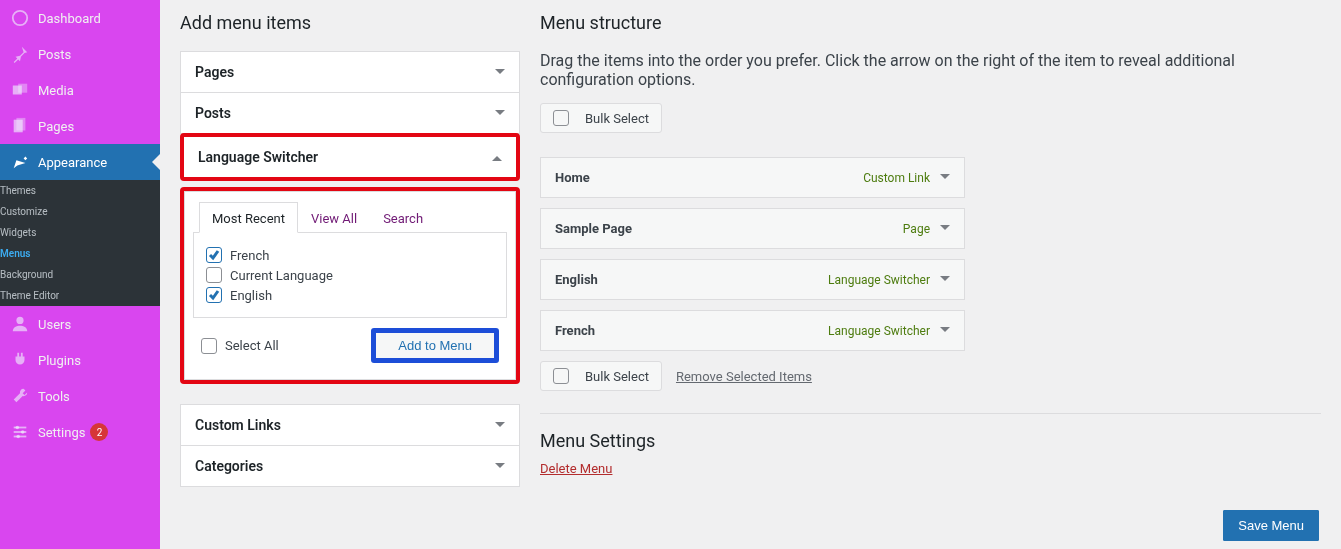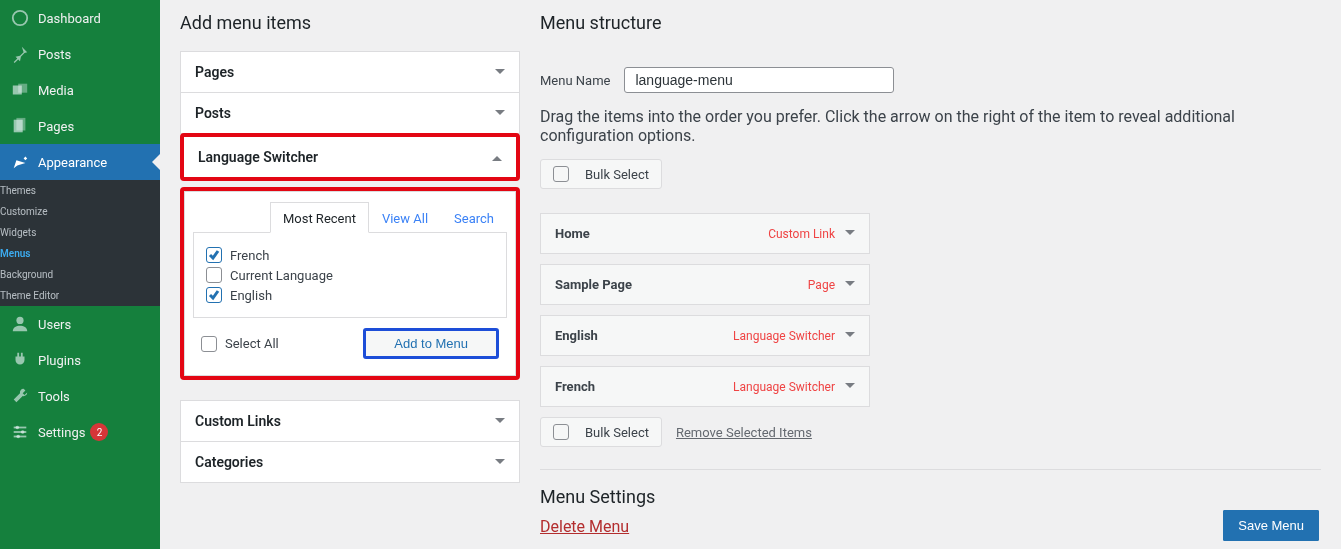--- a/index.html
+++ b/index.html
@@ -9,21 +9,21 @@
     color: #3c434a;
     background: #f0f0f1;
     display: flex;
     width: 1341px;
     height: 549px;
     overflow: hidden;
   }
   
   .sidebar {
     width: 160px;
-    background: #15803d;
+    background: #d946ef;
     color: #f0f0f1;
     flex-shrink: 0;
   }
   .side-item {
     display: flex;
     align-items: center;
     padding: 8px 10px;
     color: #f0f0f1;
     cursor: pointer;
     position: relative;
@@ -96,25 +96,25 @@
     color:#1d2327;
   }
   .chev-down, .chev-up {
     width:0; height:0; border:5px solid transparent;
   }
   .chev-down { border-top-color:#787c82; margin-top:3px;}
   .chev-up   { border-bottom-color:#787c82; margin-bottom:3px;}
   .highlight-panel { border: 4px solid #e30613; border-radius:4px; margin-bottom:6px; }
   .highlight-body  { border: 4px solid #e30613; border-radius:4px; }
   .panel-body { padding: 10px 8px 12px 8px; background:#fff; border:1px solid #dcdcde; border-top:none; }
-  .tab-row { display:flex; border-bottom:1px solid #dcdcde; padding-left:6px;justify-content:flex-end; }
+  .tab-row { display:flex; border-bottom:1px solid #dcdcde; padding-left:6px; }
   .tab {
     padding:8px 12px 6px 12px;
     font-size:13px;
-    color:#3b82f6;
+    color:#701a75;
     cursor:pointer;
     border:1px solid transparent;
     border-bottom:none;
     margin-bottom:-1px;
   }
   .tab.active {
     border-color:#dcdcde;
     border-bottom:1px solid #fff;
     color:#1d2327;
     background:#fff;
@@ -126,47 +126,47 @@
     display:inline-flex; align-items:center; justify-content:center;
   }
   .chk.checked { background:#fff; border-color:#2271b1; }
   .chk.checked svg { display:block; }
   .chk svg { display:none; width:12px; height:12px; stroke:#2271b1; stroke-width:3; fill:none; }
   .panel-foot {
     display:flex; justify-content:space-between; align-items:center;
     padding:10px 8px 4px 8px;
   }
   .btn-secondary {
-    border:3px solid #1d4ed8; color:#2271b1; background:#f6f7f7;
-    padding:5px 28px; border-radius:3px; font-size:13px; cursor:pointer;
+    border:5px solid #1d4ed8; color:#2271b1; background:#f6f7f7;
+    padding:5px 22px; border-radius:3px; font-size:13px; cursor:pointer;
   }
 
   
   .menu-name-row { display:flex; align-items:center; gap:14px; padding:6px 0 14px 0; margin-top:10px;}
   .menu-name-input {
     border:1px solid #8c8f94; border-radius:3px; padding:4px 10px; width:270px; font-size:14px;
     color:#2c3338;
   }
   .desc { color:#3c434a; font-size:16px; margin-bottom:14px; }
   .bulk-box {
     display:inline-flex; align-items:center; gap:8px;
     border:1px solid #dcdcde; border-radius:3px; padding:6px 12px; background:#f6f7f7;
   }
-  .menu-items { margin-top:24px; width: 330px; }
+  .menu-items { margin-top:24px; width: 425px; }
   .menu-item {
     background:#f6f7f7; border:1px solid #dcdcde;
     display:flex; align-items:center; justify-content:space-between;
     padding:12px 14px; margin-bottom:10px; cursor:move;
   }
-  .menu-item .mi-right { display:flex; align-items:center; gap:10px; color:#ef4444; font-size:12px; }
+  .menu-item .mi-right { display:flex; align-items:center; gap:10px; color:#4d7c0f; font-size:12px; }
   .bulk-row { display:flex; align-items:center; gap:14px; margin-top:6px; }
   .link-muted { color:#646970; text-decoration:underline; font-size:13px; }
   .hr { border:none; border-top:1px solid #dcdcde; margin:22px 0 0 0; }
   .settings-title { font-size:18px; font-weight:400; margin:16px 0 10px 0; color:#1d2327;}
-  .delete-link { color:#b32d2e; text-decoration:underline; font-size:16px; cursor:pointer; }
+  .delete-link { color:#b32d2e; text-decoration:underline; font-size:13px; cursor:pointer; }
   .save-btn {
     position:absolute; right:22px; bottom:8px;
     background:#2271b1; color:#fff; border:1px solid #2271b1; border-radius:1px;
     padding:7px 14px; font-size:13px; cursor:pointer;
   }
   .rel-wrap { position:relative; height:100%; }
 </style>
 </head>
 <body>
 
@@ -335,24 +335,20 @@
       <div class="panel-head">
         <span>Categories</span>
         <span class="chev-down"></span>
       </div>
     </div>
   </div>
 
   <div class="col-right">
     <h2 class="sec-title">Menu structure</h2>
 
-    <div class="menu-name-row">
-      <span>Menu Name</span>
-      <input class="menu-name-input" value="language-menu" style="">
-    </div>
 
     <p class="desc">Drag the items into the order you prefer. Click the arrow on the right of the item to reveal additional configuration options.</p>
 
     <div class="bulk-box">
       <span class="chk"></span>
       <span>Bulk Select</span>
     </div>
 
     <div class="menu-items">
       <div class="menu-item">

